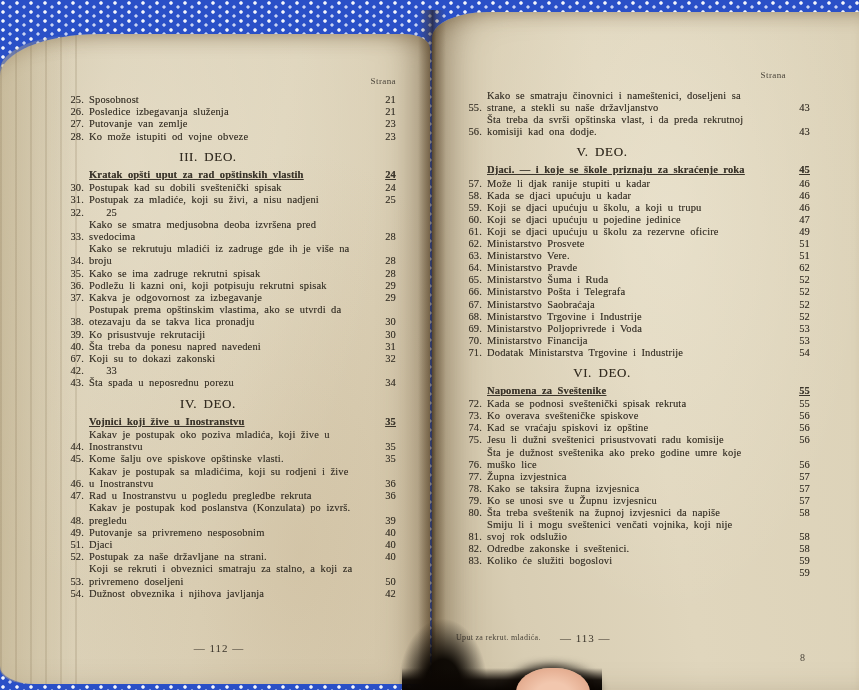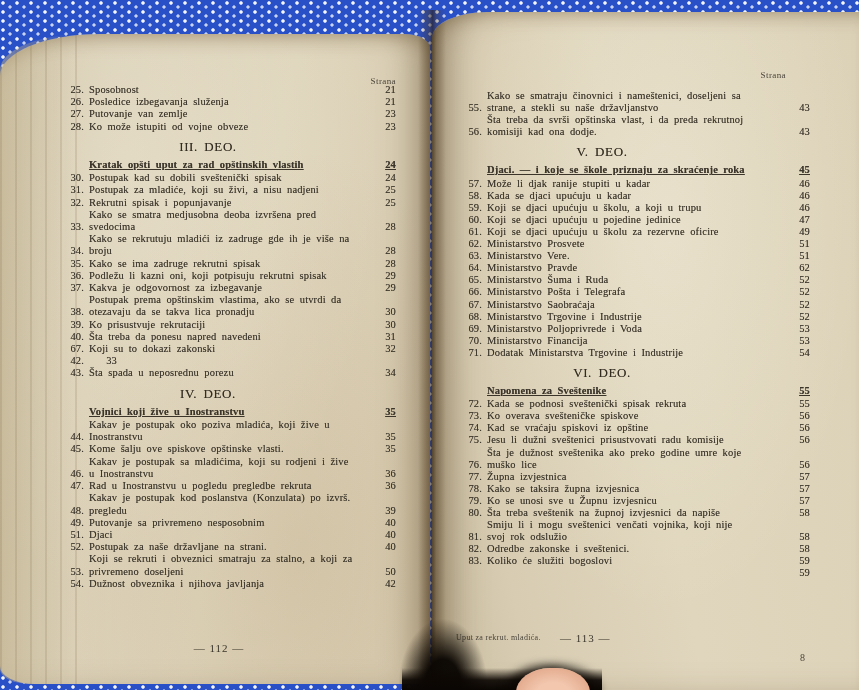--- a/index.html
+++ b/index.html
@@ -62,21 +62,21 @@
     background:radial-gradient(ellipse at 50% 110%, #f2c7ae 35%, #e3aa8d 75%, #c98e72 100%);
     border-radius:46% 46% 0 0 / 95% 95% 0 0;
     box-shadow:-8px 0 10px 2px rgba(12,7,3,.75), 8px 0 10px 2px rgba(12,7,3,.55);
   }
   
   .strana{position:absolute;font-size:9px;color:#4a443a;letter-spacing:.4px;}
   .strana.l{left:58px;top:42px;width:338px;text-align:right;}
   .strana.r{left:24px;top:58px;width:330px;text-align:right;}
   .toc{position:absolute;font-size:10.5px;color:#3a342a;word-spacing:2.6px;letter-spacing:.15px;
        text-shadow:0 0 .5px rgba(58,52,42,.55);}
-  .toc.l{left:58px;top:50px;width:338px;line-height:12.2px;}
+  .toc.l{left:58px;top:60px;width:338px;line-height:12.2px;}
   .toc.r{left:24px;top:78px;width:354px;line-height:12.1px;}
   .toc-row{display:flex;align-items:flex-end;}
   .toc-row .num{flex:0 0 26px;text-align:right;margin-right:5px;}
   .toc-row .txt{flex:1;padding-right:10px;}
   .toc.r .toc-row .txt{padding-right:36px;}
   .toc-row .pg{flex:0 0 28px;text-align:right;}
   .toc-row.sub{font-weight:bold;margin:1px 0;text-decoration:underline;}
   .deo{font-weight:normal;text-align:center;font-size:13px;letter-spacing:.6px;
        margin:8px 0 6px;color:#332c21;}
   .toc.l .deo{width:300px;}
@@ -126,21 +126,20 @@
         <span class="txt">Postupak kad su dobili sveštenički spisak</span>
         <span class="pg">24</span>
       </div>
       <div class="toc-row">
         <span class="num">31.</span>
         <span class="txt">Postupak za mladiće, koji su živi, a nisu nadjeni</span>
         <span class="pg">25</span>
       </div>
       <div class="toc-row">
         <span class="num">32.</span>
-        <span class="txt">Rekrutni spisak i popunjavanje</span>
         <span class="pg">25</span>
       </div>
       <div class="toc-row">
         <span class="num">33.</span>
         <span class="txt">Kako se smatra medjusobna deoba izvršena pred svedocima</span>
         <span class="pg">28</span>
       </div>
       <div class="toc-row">
         <span class="num">34.</span>
         <span class="txt">Kako se rekrutuju mladići iz zadruge gde ih je više na broju</span>

